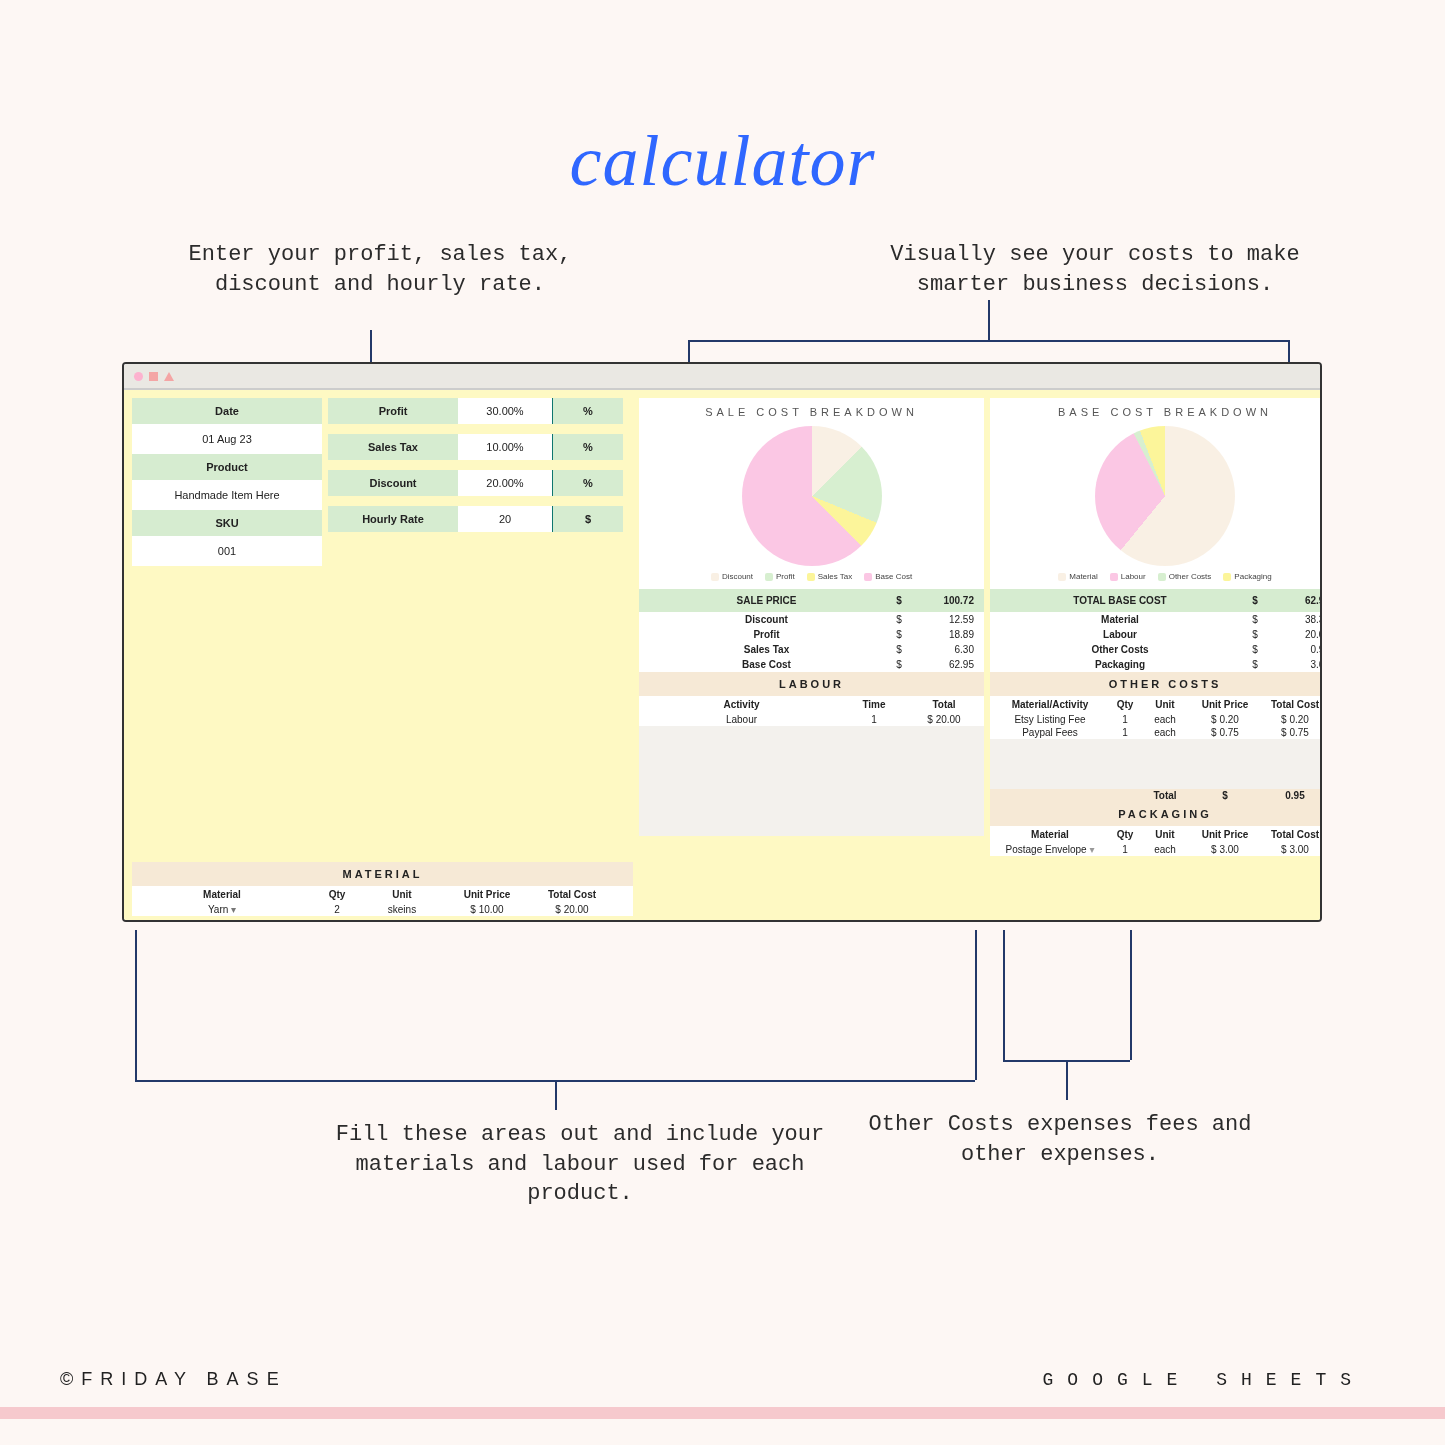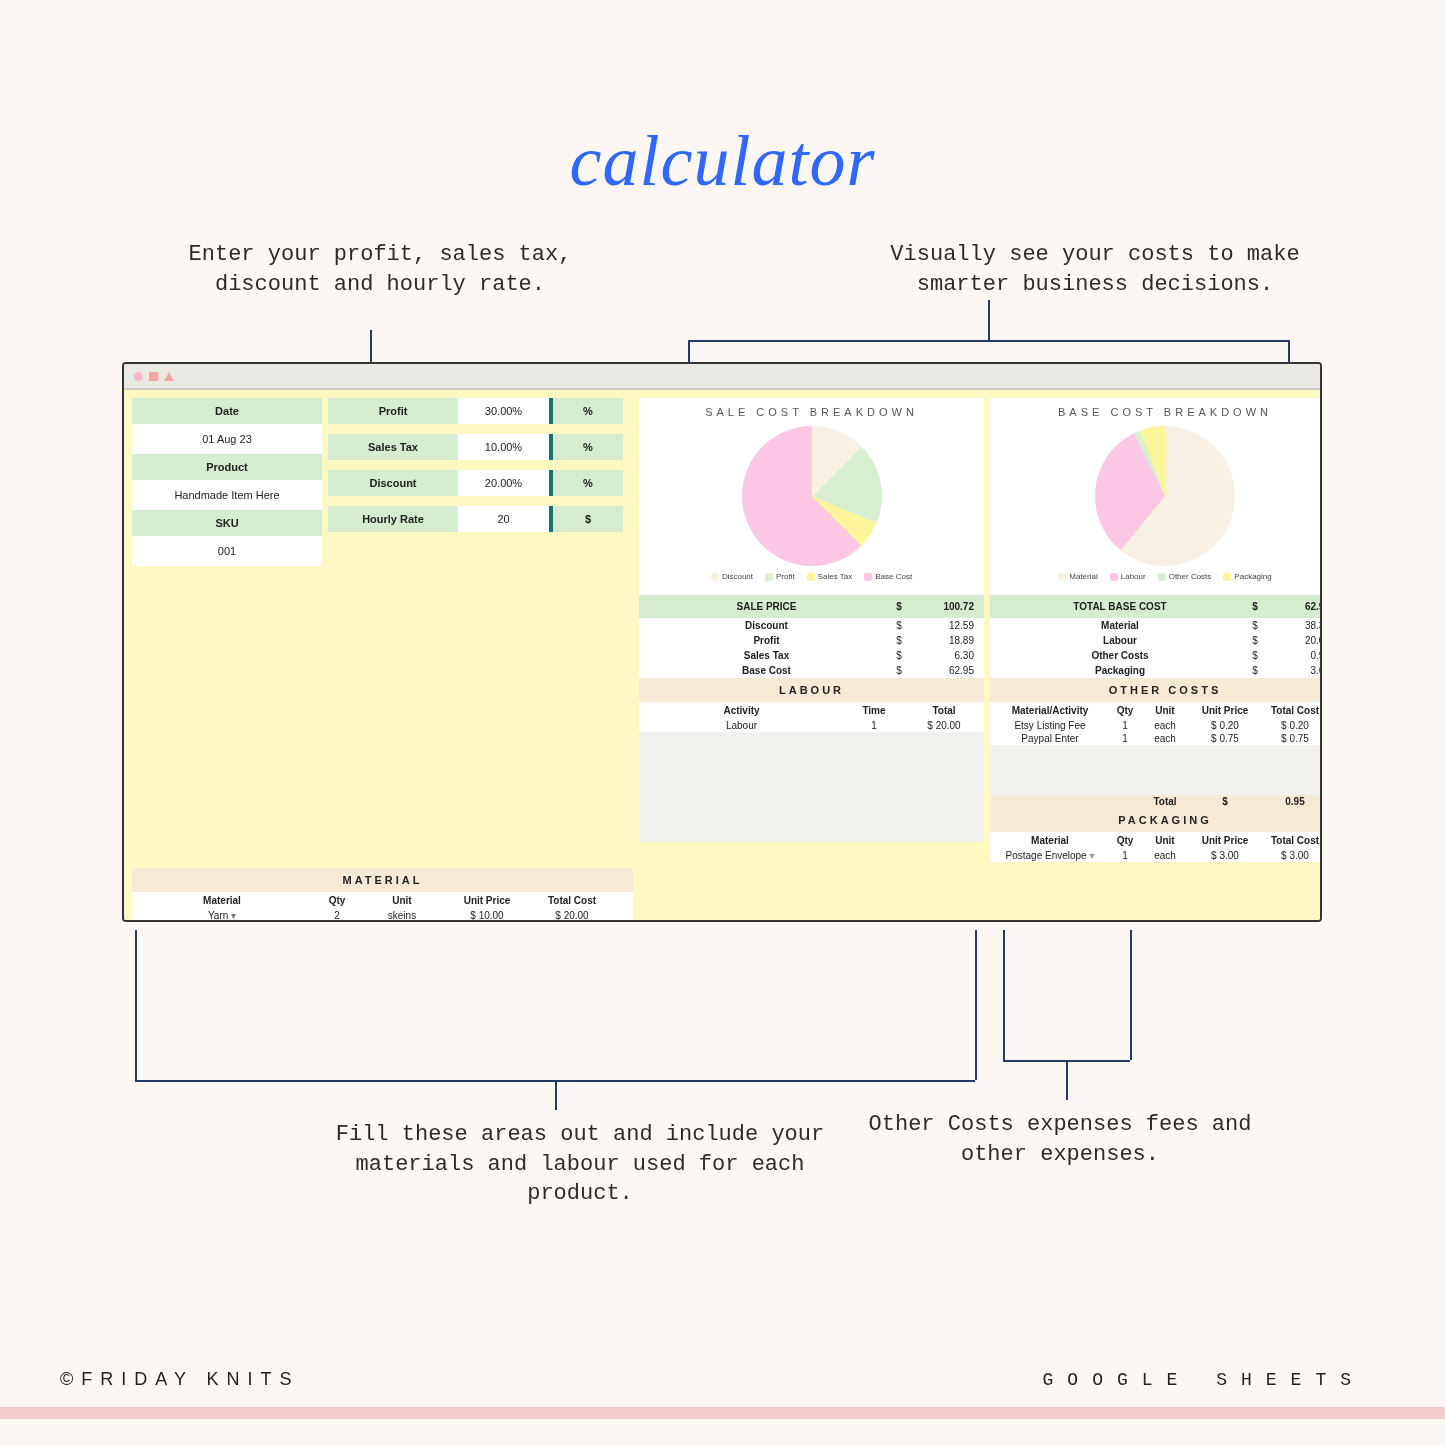--- a/index.html
+++ b/index.html
@@ -23,40 +23,40 @@
 
   .sheet{position:absolute;inset:0;top:26px;padding:8px;background:#fef9c3;display:grid;grid-template-columns:190px 305px 345px 350px;grid-template-rows:auto;gap:6px;font-size:11px;color:#222}
 
   .col1{display:flex;flex-direction:column;gap:0}
   .glabel{background:#d6ecd0;font-weight:bold;text-align:center;padding:7px 0;font-size:11px}
   .gval{background:#fff;text-align:center;padding:9px 0;font-size:11px}
 
   .col2{display:flex;flex-direction:column;gap:10px}
   .paramrow{display:flex;gap:0}
   .pname{flex:0 0 130px;background:#d6ecd0;font-weight:bold;text-align:center;padding:7px 0}
-  .pval{flex:0 0 95px;background:#fff;text-align:center;padding:7px 8px;border-right:4px solid #0f766e}
+  .pval{flex:0 0 95px;background:#fff;text-align:center;padding:7px 8px;border-right:1px solid #0f766e}
   .punit{flex:0 0 70px;background:#d6ecd0;font-weight:bold;text-align:center;padding:7px 0}
 
   .material-block{grid-column:1/3;background:#fff}
   .sec-title{background:#f6e9d6;font-weight:bold;letter-spacing:3px;text-align:center;padding:6px 0;font-size:11px}
   .mat-head{display:grid;grid-template-columns:180px 50px 80px 90px 80px;font-weight:bold;font-size:10px;text-align:center;background:#fff;padding:3px 0}
   .mat-row{display:grid;grid-template-columns:180px 50px 80px 90px 80px;font-size:10px;text-align:center;padding:1px 0}
   .mat-row .cl,.mat-head .cl{text-align:center}
   .mat-row .cd{color:#777}
 
   
   .chart-card{background:#fff;display:flex;flex-direction:column}
   .chart-title{letter-spacing:4px;text-align:center;font-size:11px;padding:8px 0 4px 0;color:#555}
   .pie-wrap{display:flex;justify-content:center;padding:4px 0 2px 0}
   .pie{width:140px;height:140px;border-radius:50%}
   .legend{display:flex;justify-content:center;gap:12px;font-size:8px;color:#444;padding:4px 0 6px 0}
   .lg{display:flex;align-items:center;gap:3px}
   .sw{width:8px;height:8px;border-radius:2px}
 
-  .totals{margin-top:8px}
+  .totals{margin-top:2px}
   .trow{display:flex;font-size:10px;padding:2px 10px}
   .trow.head{background:#d6ecd0;font-weight:bold;padding:6px 10px}
   .trow .tn{flex:1;font-weight:bold;text-align:center}
   .trow .td{width:30px;text-align:center}
   .trow .tv{width:60px;text-align:right}
 
   
   .sub-block{background:#fff}
   .sub-head{display:grid;font-weight:bold;font-size:10px;text-align:center;padding:3px 0}
   .sub-row{display:grid;font-size:10px;text-align:center;padding:1px 0}
@@ -272,21 +272,21 @@
           </div>
         <div id="oc-rows">
             <div class="sub-row oc-cols">
               <div>Etsy Listing Fee</div>
               <div>1</div>
               <div>each</div>
               <div>$    0.20</div>
               <div>$    0.20</div>
             </div>
             <div class="sub-row oc-cols">
-              <div>Paypal Enter</div>
+              <div>Paypal Fees</div>
               <div>1</div>
               <div>each</div>
               <div>$    0.75</div>
               <div>$    0.75</div>
             </div>
           </div>
         <div style="height:50px;background:#f3f1ed"></div>
         <div class="sub-row oc-cols oc-total">
             <div></div>
             <div></div>
@@ -333,15 +333,15 @@
             <div>$   10.00</div>
             <div>$   20.00</div>
           </div>
         </div>
 
     </div>
 
   </div>
 </div>
 
-<div class="footer-left">©FRIDAY KNITS</div>
+<div class="footer-left">©FRIDAY BASE</div>
 <div class="footer-right">GOOGLE  SHEETS</div>
 <div class="pink-bar"></div>
 
 </body></html>

